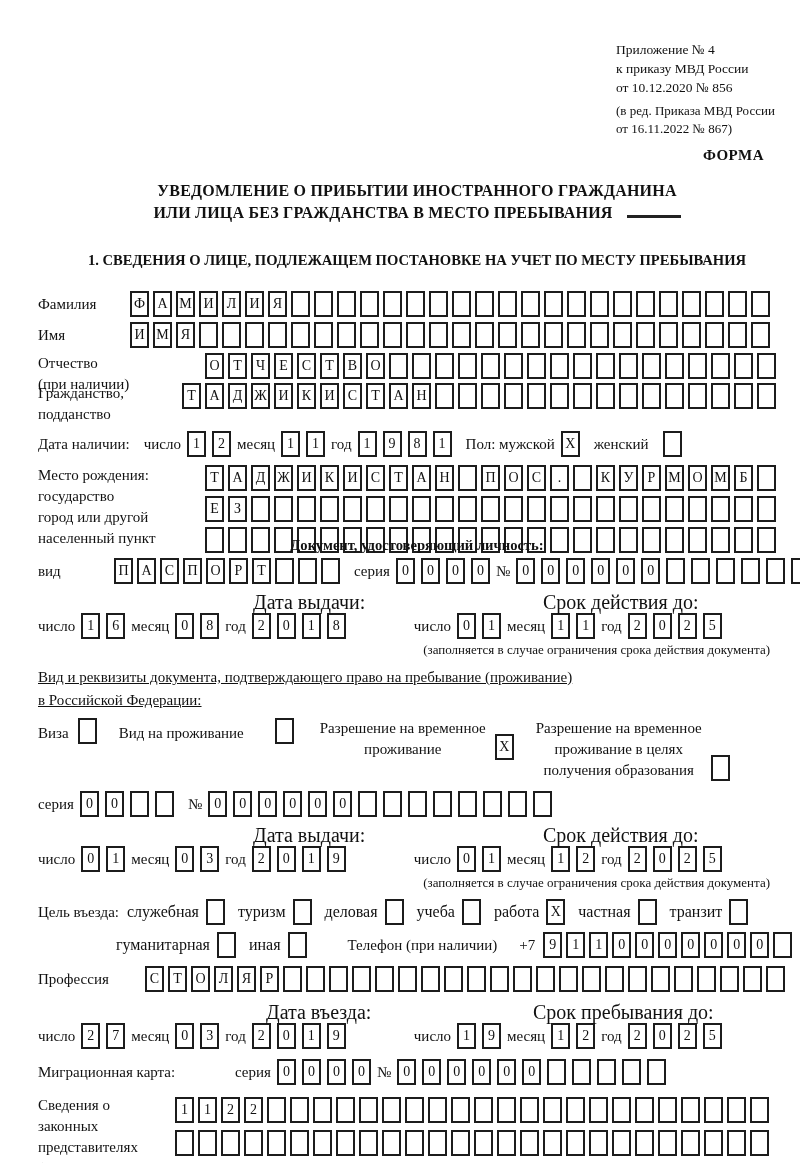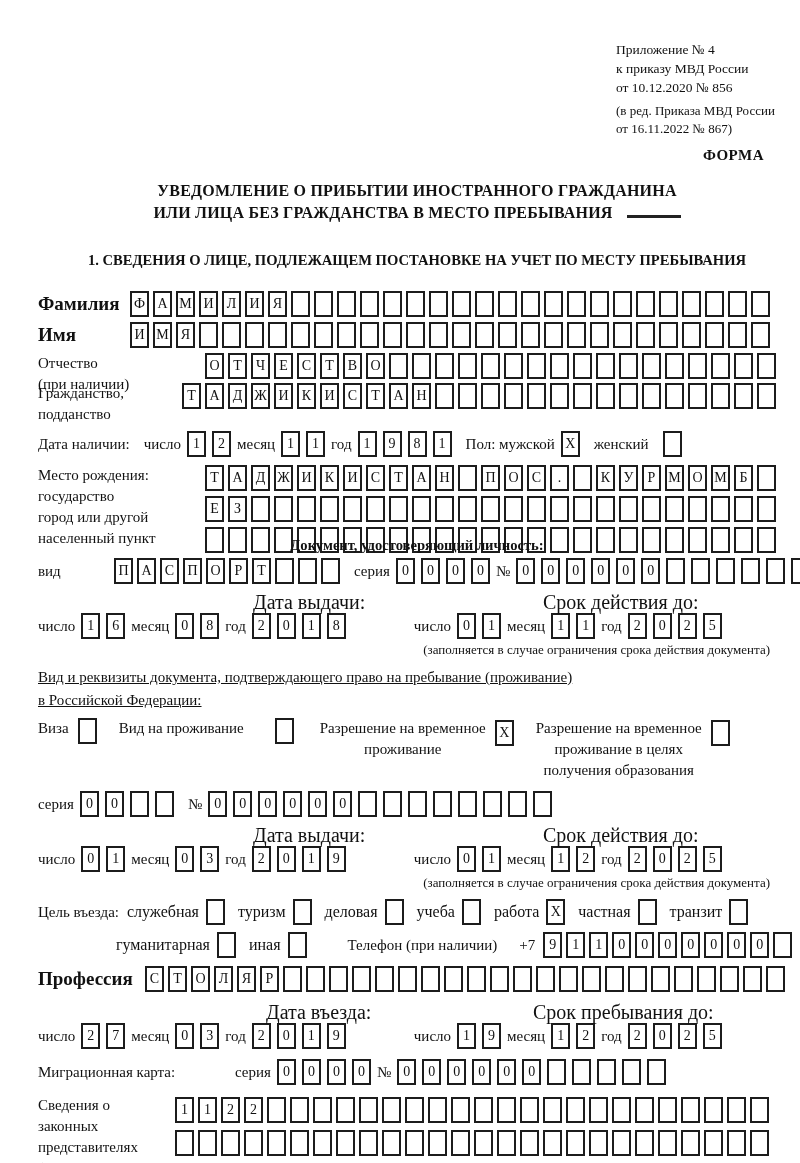--- a/index.html
+++ b/index.html
@@ -11,41 +11,41 @@
   .hdr{position:absolute;left:616px;top:40px;width:180px;font-size:13.5px;line-height:19px;}
   .hdr .sub{margin-top:5px;font-size:13px;line-height:18px;}
   .forma{position:absolute;top:147px;right:36px;font-weight:bold;font-size:15px;letter-spacing:.5px;}
 
   .title{margin-top:144px;text-align:center;font-weight:bold;font-size:16px;line-height:22px;letter-spacing:.2px;}
   .blank{display:inline-block;width:54px;height:3px;background:#222;margin-left:14px;}
   .sec1{margin-top:28px;font-weight:bold;font-size:14.6px;text-align:center;white-space:nowrap;}
 
   .row{display:flex;align-items:center;white-space:nowrap;}
   .row.top{align-items:flex-start;}
-  .lbl{font-size:19px;flex:0 0 auto;font-weight:bold;}
+  .lbl{font-size:15px;flex:0 0 auto;}
   .slbl{font-size:15px;flex:0 0 auto;}
   .w1{width:92px;} .w2{width:167px;} .w3{width:144px;} .w4{width:137px;}
   .lblcol{flex:0 0 auto;font-size:15px;line-height:21px;}
   .boxcol{display:flex;flex-direction:column;gap:5px;}
 
   .boxes{display:flex;gap:4px;flex:0 0 auto;}
   .boxes.sp{gap:6px;}
   .cell{box-sizing:border-box;display:inline-flex;align-items:center;justify-content:center;
         width:19px;height:26px;border:2px solid #1c1c1c;font-size:14px;line-height:1;background:#fff;}
 
   .center-b{font-weight:bold;font-size:14.6px;text-align:center;margin-top:6px;}
   .dhdr{position:relative;height:19px;font-size:20px;margin-top:7px;}
   .dh-l{position:absolute;} .dh-r{position:absolute;}
   .drow{display:flex;align-items:center;gap:6px;margin-top:3px;white-space:nowrap;}
   .spacer{width:56px;flex:0 0 auto;}
   .note{font-size:13px;text-align:right;margin-top:3px;padding-right:26px;}
   .para{font-size:15px;line-height:23px;margin-top:8px;text-decoration:underline;}
 
   .rtypes{display:flex;align-items:flex-start;margin-top:6px;}
-  .rti{display:flex;align-items:flex-start;gap:9px;}
+  .rti{display:flex;align-items:flex-end;gap:9px;}
   .mlbl{font-size:15px;line-height:21px;text-align:center;}
   .mt2{margin-top:2px;}
 
   .pitem{display:flex;align-items:center;gap:7px;margin-right:13px;}
   .legal{position:relative;display:flex;align-items:flex-start;margin-top:10px;}
   .ml28{margin-left:28px;} .ml22{margin-left:22px;} .ml8{margin-left:8px;}
 </style>
 </head>
 <body>
 

